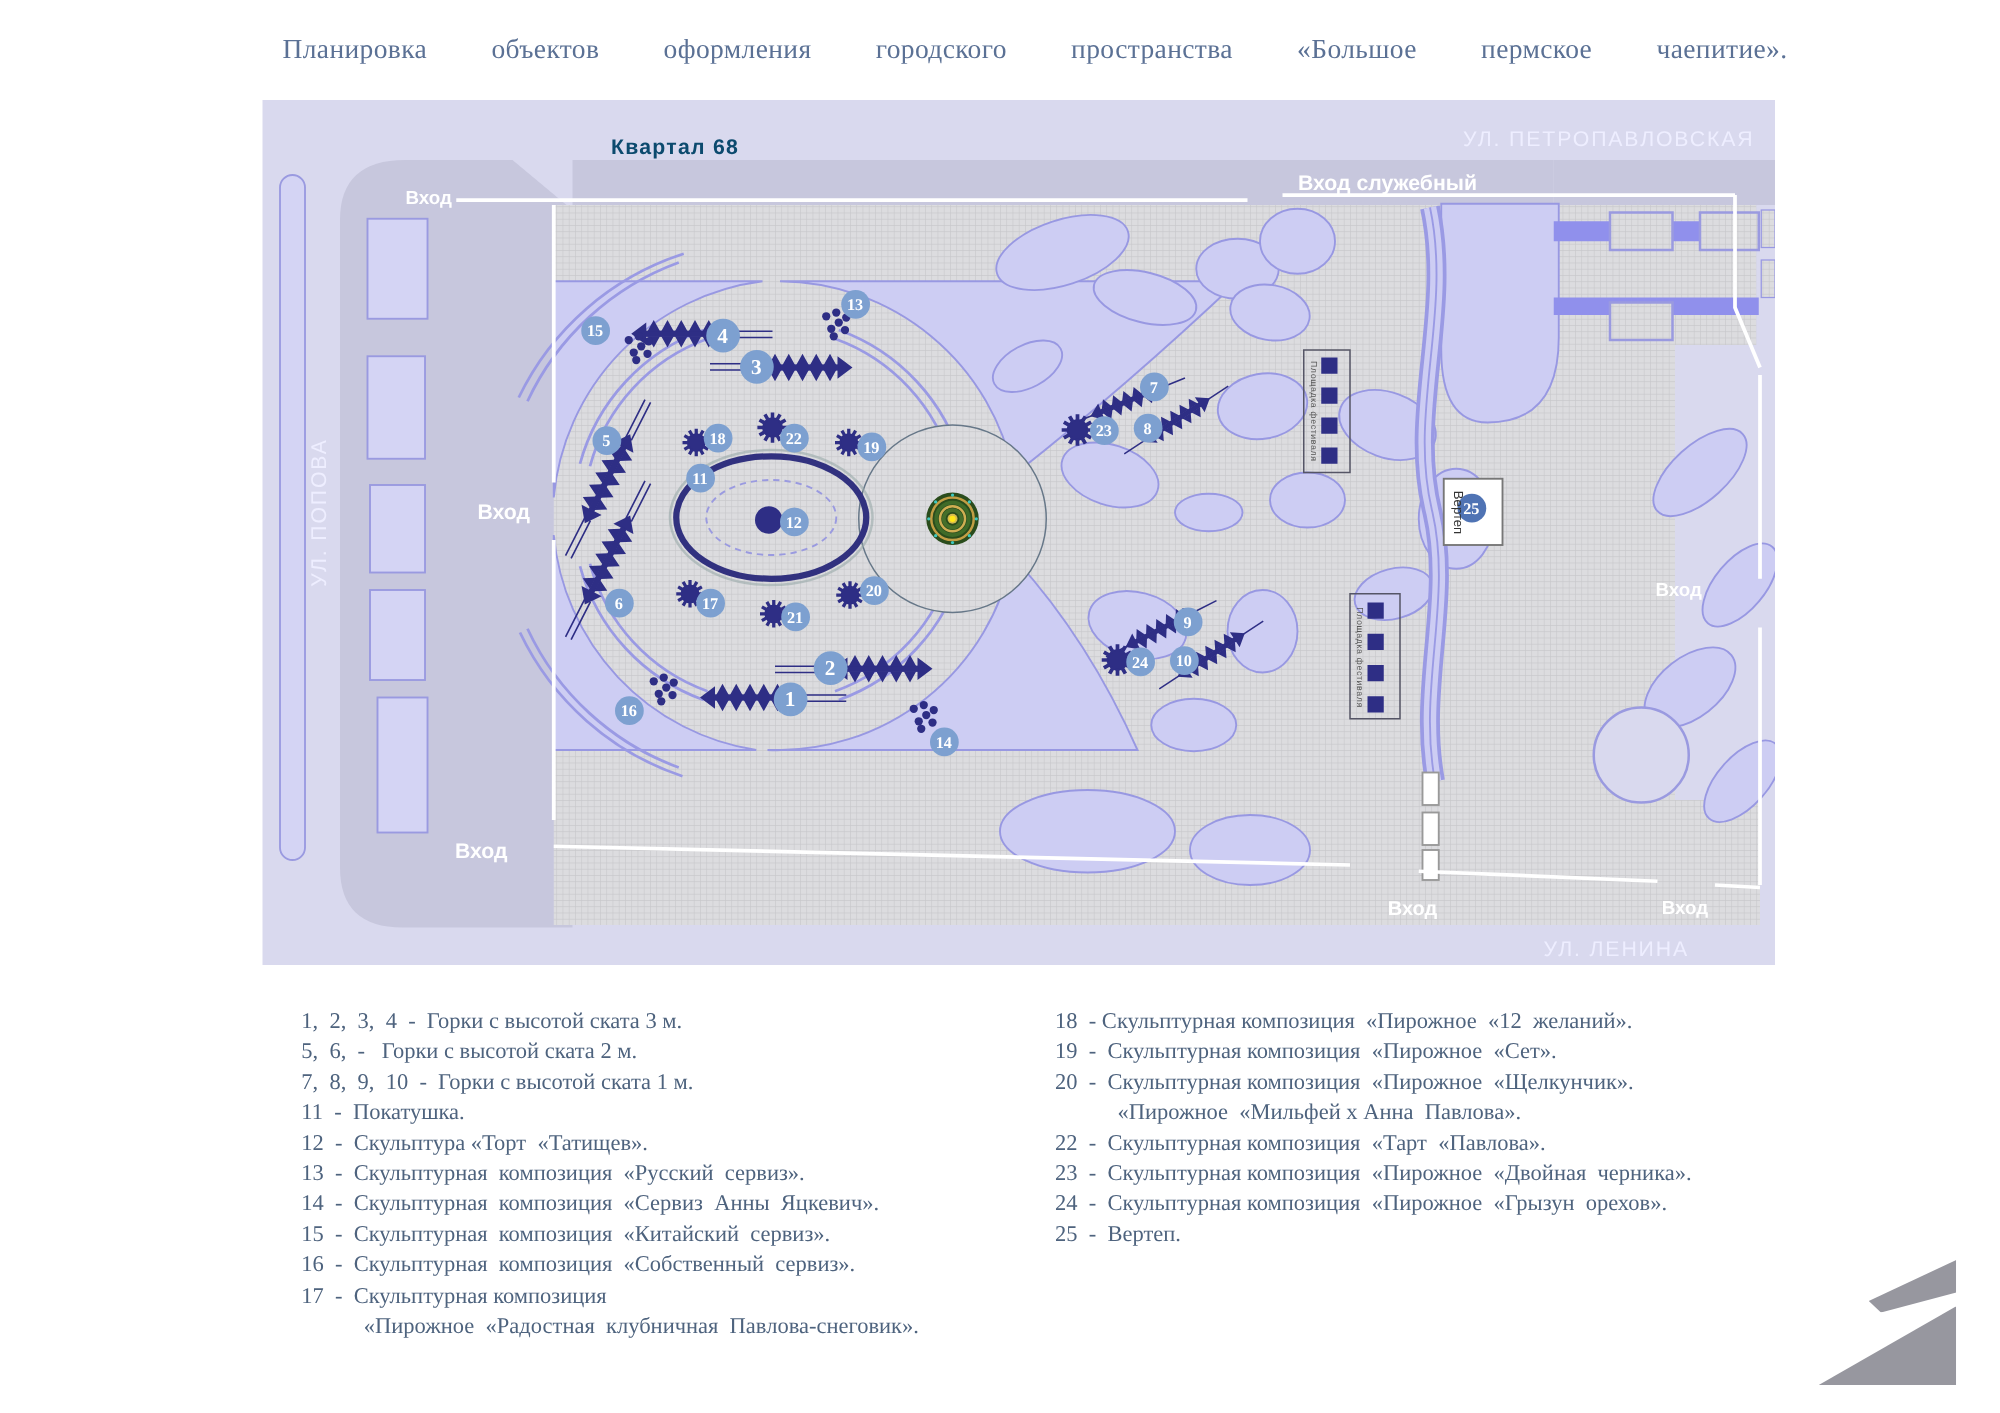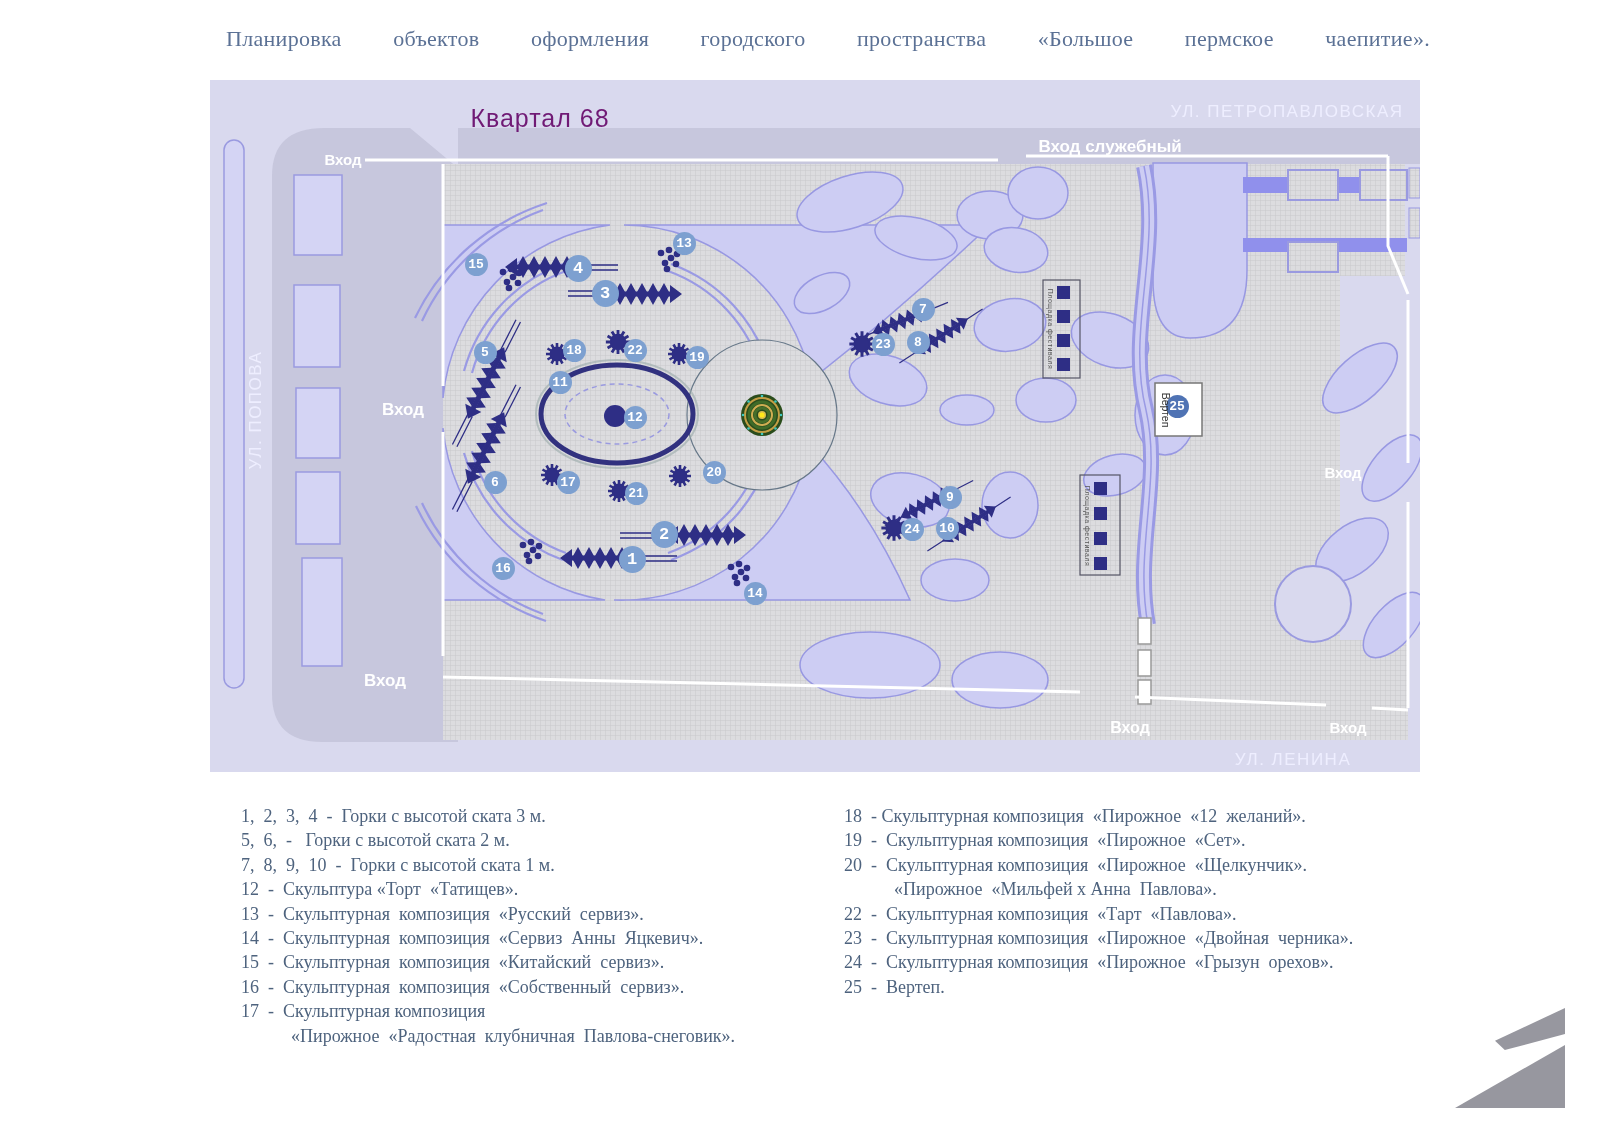--- a/index.html
+++ b/index.html
@@ -4,31 +4,31 @@
 <style>
   html,body{margin:0;padding:0;background:#fff;}
   .page{position:relative;width:1600px;height:1130px;background:#fff;overflow:hidden;
         font-family:"Liberation Serif",serif;}
   .title{position:absolute;left:226px;top:26px;width:1204px;font-size:22px;color:#5b7195;
          text-align:justify;text-align-last:justify;letter-spacing:.3px;word-spacing:4px;}
   .map{position:absolute;left:210px;top:80px;width:1210px;height:692px;background:#d9d9ee;}
   .map svg{position:absolute;left:0;top:0;}
   #markers,#labels{position:absolute;left:0;top:0;width:100%;height:100%;}
   .badge{position:absolute;width:23px;height:23px;margin:-11.5px 0 0 -11.5px;border-radius:50%;
-         background:#7da0d0;color:#fff;font-family:Liberation Mono, monospace;font-weight:bold;
+         background:#7da0d0;color:#fff;font-family:Liberation Serif, serif;font-weight:bold;
          font-size:13px;display:flex;align-items:center;justify-content:center;line-height:1;}
   .badge.big{width:27px;height:27px;margin:-13.5px 0 0 -13.5px;font-size:17px;}
   .badge.dark{background:#4f73b4;}
   .entrance{position:absolute;transform:translate(-50%,-50%);color:#fff;font-weight:bold;
             font-family:"Liberation Sans",sans-serif;white-space:nowrap;}
   .street{position:absolute;color:#eef;font-family:"Liberation Sans",sans-serif;
           letter-spacing:1.5px;font-size:17px;white-space:nowrap;transform:translate(-50%,-50%);}
   .street-left{transform:translate(-50%,-50%) rotate(-90deg);}
-  .block-label{position:absolute;transform:translate(-50%,-50%);color:#701a75;font-weight:normal;
-               font-size:25px;font-family:"Liberation Sans",sans-serif;letter-spacing:1px;white-space:nowrap;}
+  .block-label{position:absolute;transform:translate(-50%,-50%);color:#0c4a6e;font-weight:bold;
+               font-size:17px;font-family:"Liberation Sans",sans-serif;letter-spacing:1px;white-space:nowrap;}
   .poi-vertical{position:absolute;writing-mode:vertical-rl;transform:translate(-50%,-50%);
                 color:#333;font-family:"Liberation Sans",sans-serif;white-space:nowrap;}
   .poi-tiny{color:#555;letter-spacing:.5px;}
   .legend-col{position:absolute;color:#4e637e;font-size:18px;line-height:24.4px;margin-left:26px;}
   #legend-left{left:215px;top:804px;width:600px;}
   #legend-right{left:818px;top:804px;width:660px;}
   .legend-line{white-space:pre-wrap;}
   .legend-line.cont{padding-left:50px;}
   .ribbon{position:absolute;background:#97979f;}
   .r1{left:1495px;top:1008px;width:70px;height:42px;clip-path:polygon(0 78%,100% 0,100% 62%,14% 100%);}
@@ -288,21 +288,21 @@
         <div class="badge" style="left: 737px; top: 448px;">10</div>
         <div class="badge" style="left: 350px; top: 302px;">11</div>
         <div class="badge" style="left: 425px; top: 337px;">12</div>
         <div class="badge" style="left: 474px; top: 163px;">13</div>
         <div class="badge" style="left: 545px; top: 513px;">14</div>
         <div class="badge" style="left: 266px; top: 184px;">15</div>
         <div class="badge" style="left: 293px; top: 488px;">16</div>
         <div class="badge" style="left: 358px; top: 402px;">17</div>
         <div class="badge" style="left: 364px; top: 270px;">18</div>
         <div class="badge" style="left: 487px; top: 277px;">19</div>
-        <div class="badge" style="left: 504px; top: 392px;">20</div>
+        <div class="badge" style="left: 489px; top: 392px;">20</div>
         <div class="badge" style="left: 426px; top: 413px;">21</div>
         <div class="badge" style="left: 425px; top: 270px;">22</div>
         <div class="badge" style="left: 673px; top: 264px;">23</div>
         <div class="badge" style="left: 702px; top: 449px;">24</div>
         <div class="badge dark" style="left: 967px; top: 326px;">25</div>
       </div>
 
     <div id="labels">
       <div class="block-label" style="left:330px;top:38px">Квартал 68</div>
       <div class="street" style="left:1077px;top:32px">УЛ. ПЕТРОПАВЛОВСКАЯ</div>
@@ -319,20 +319,21 @@
         <div class="poi-vertical poi-tiny" style="left: 840px; top: 249px; font-size: 7px;">Площадка фестиваля</div>
         <div class="poi-vertical poi-tiny" style="left: 877px; top: 446px; font-size: 7px;">Площадка фестиваля</div>
       </div>
   </div>
 
   <div class="legend">
     <div id="legend-left" class="legend-col">
         <div class="legend-line">1,  2,  3,  4  -  Горки с высотой ската 3 м.</div>
         <div class="legend-line">5,  6,  -   Горки с высотой ската 2 м.</div>
         <div class="legend-line">7,  8,  9,  10  -  Горки с высотой ската 1 м.</div>
+        <div class="legend-line">11  -  Покатушка.</div>
         <div class="legend-line">12  -  Скульптура «Торт  «Татищев».</div>
         <div class="legend-line">13  -  Скульптурная  композиция  «Русский  сервиз».</div>
         <div class="legend-line">14  -  Скульптурная  композиция  «Сервиз  Анны  Яцкевич».</div>
         <div class="legend-line">15  -  Скульптурная  композиция  «Китайский  сервиз».</div>
         <div class="legend-line">16  -  Скульптурная  композиция  «Собственный  сервиз».</div>
         <div class="legend-line">17  -  Скульптурная композиция</div>
         <div class="legend-line cont">«Пирожное  «Радостная  клубничная  Павлова-снеговик».</div>
       </div>
     <div id="legend-right" class="legend-col">
         <div class="legend-line">18  - Скульптурная композиция  «Пирожное  «12  желаний».</div>

